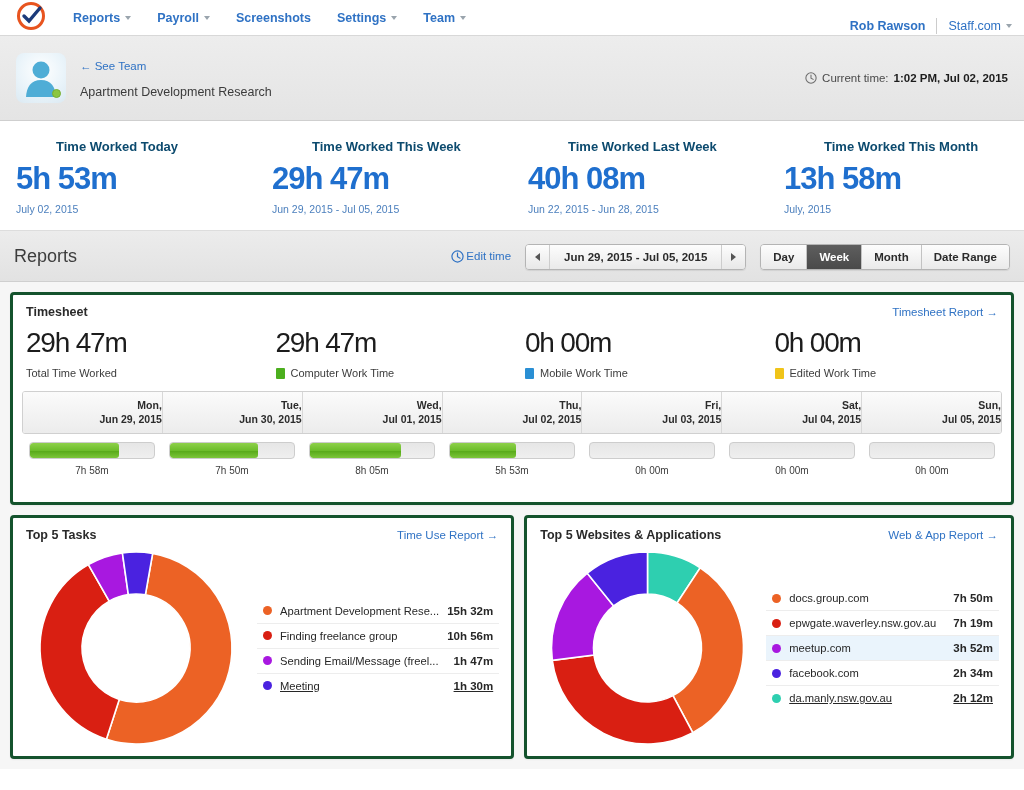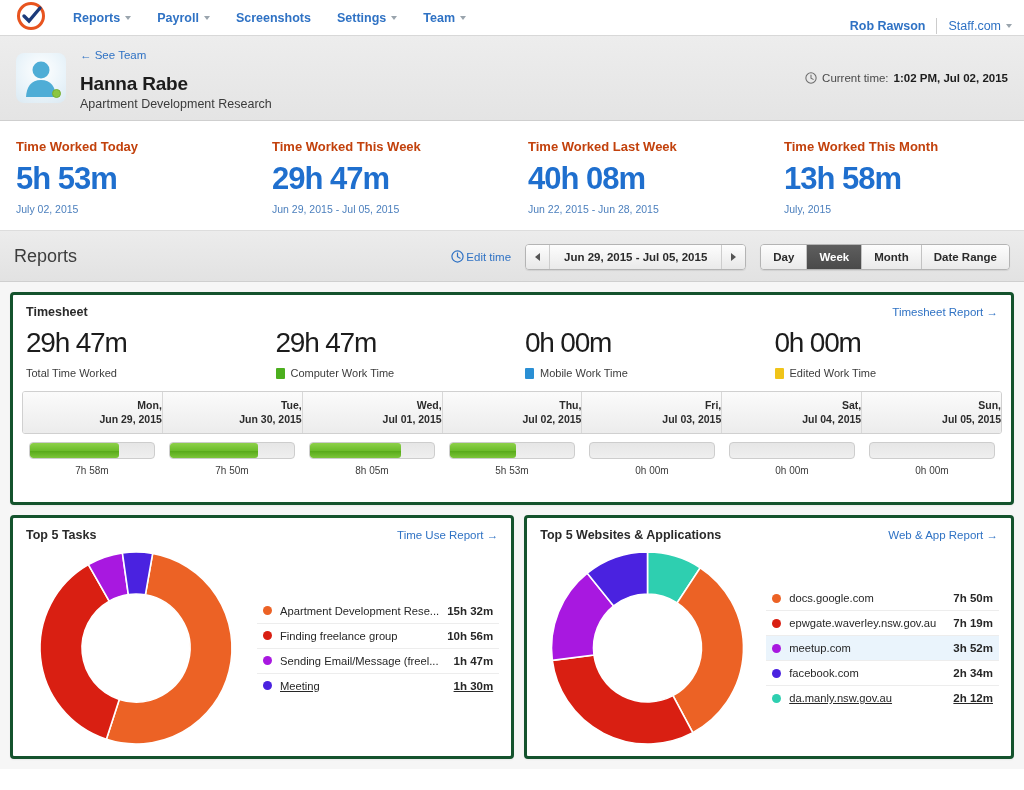--- a/index.html
+++ b/index.html
@@ -106,21 +106,21 @@
 
   
   .stats {
     height: 110px;
     background: #fff;
     border-bottom: 1px solid #ddd;
     display: flex;
     padding: 18px 0 0 0;
   }
   .stat { flex: 1; padding-left: 16px; }
-  .stat-label { font-size: 13px; font-weight: bold; color: #c2410c; }
+  .stat-label { font-size: 13px; font-weight: bold; color: #0c4a6e; margin-left: 40px; }
   .stat-value {
     font-size: 31px; font-weight: bold; color: #1f6fce;
     margin: 7px 0 6px; letter-spacing: -1px;
   }
   .stat-sub { font-size: 10.5px; color: #4b7fbd; }
 
   
   .reportsbar {
     height: 51px;
     background: linear-gradient(to bottom, #ececec, #e2e2e2);
@@ -129,21 +129,21 @@
     padding: 0 14px;
     position: relative;
   }
   .reports-title { font-size: 18px; color: #3d3d3d; }
   .rb-right {
     position: absolute; right: 14px; top: 0; height: 51px;
     display: flex; align-items: center; gap: 14px;
   }
   .edit-time {
     color: #2f72c4; font-size: 11.5px; cursor: pointer;
-    display: flex; align-items: center; gap: 2px;
+    display: flex; align-items: flex-start; gap: 2px;
   }
   .daterange-ctl {
     display: flex; align-items: center;
     height: 26px;
     border: 1px solid #b4b4b4;
     border-radius: 4px;
     background: linear-gradient(to bottom, #fdfdfd, #eaeaea);
     box-shadow: 0 1px 1px rgba(0,0,0,.08);
     overflow: hidden;
   }
@@ -302,21 +302,20 @@
 <div class="profilebar">
   <div class="avatar">
     <svg width="36" height="38" viewBox="0 0 36 38">
       <circle cx="18" cy="11" r="8.5" fill="#4fadd6"></circle>
       <path d="M18 21 C8 21 3.5 28 3 38 L33 38 C32.5 28 28 21 18 21 Z" fill="#4fadd6"></path>
     </svg>
     <div class="avatar-dot"></div>
   </div>
   <div class="pf-text">
     <div class="see-team">← See Team</div>
-    <div class="pf-name">Hanna Rabe</div>
     <div class="pf-role">Apartment Development Research</div>
   </div>
   <div class="cur-time">
     <svg class="clock-ico" viewBox="0 0 14 14">
       <circle cx="7" cy="7" r="6" fill="none" stroke="#6b6b6b" stroke-width="1.2"></circle>
       <path d="M7 3.6 L7 7.2 L9.6 8.6" stroke="#6b6b6b" stroke-width="1.2" fill="none" stroke-linecap="round"></path>
     </svg>
     <span>Current time:</span>
     <b>1:02 PM, Jul 02, 2015</b>
   </div>
@@ -536,21 +535,21 @@
         <svg class="donut-svg" id="donut-1" width="225" height="200" viewBox="0 0 225 200">
             <path d="M112.5 4 A96 96 0 0 1 165.20576658903997 19.762214834520535 L142.146993706335 54.866245844417804 A54 54 0 0 0 112.5 46 Z" fill="#2ecfb0" stroke="#ffffff" stroke-width="1.6"></path>
             <path d="M165.20576658903997 19.762214834520535 A96 96 0 0 1 157.77365612302862 184.65397841362068 L137.96643156920362 147.61786285766163 A54 54 0 0 0 142.146993706335 54.866245844417804 Z" fill="#ec6225" stroke="#ffffff" stroke-width="1.6"></path>
             <path d="M157.77365612302862 184.65397841362068 A96 96 0 0 1 17.296653092772374 112.34190980610661 L58.94811736468446 106.94232426593497 A54 54 0 0 0 137.96643156920362 147.61786285766163 Z" fill="#d91f12" stroke="#ffffff" stroke-width="1.6"></path>
             <path d="M17.296653092772374 112.34190980610661 A96 96 0 0 1 52.27464477828332 25.241009982624533 L78.62323768778437 57.9480681152263 A54 54 0 0 0 58.94811736468446 106.94232426593497 Z" fill="#a818e0" stroke="#ffffff" stroke-width="1.6"></path>
             <path d="M52.27464477828332 25.241009982624533 A96 96 0 0 1 112.49999999999999 4 L112.49999999999999 46 A54 54 0 0 0 78.62323768778437 57.9480681152263 Z" fill="#4a22e0" stroke="#ffffff" stroke-width="1.6"></path>
           </svg>
         <div class="legend" id="legend-1">
             <div class="legend-row">
               <span class="legend-dot" style="background: rgb(236, 98, 37);"></span>
-              <span class="legend-name">docs.google.com</span>
+              <span class="legend-name">docs.group.com</span>
               <span class="legend-val">7h 50m</span>
             </div>
             <div class="legend-row">
               <span class="legend-dot" style="background: rgb(217, 31, 18);"></span>
               <span class="legend-name">epwgate.waverley.nsw.gov.au</span>
               <span class="legend-val">7h 19m</span>
             </div>
             <div class="legend-row hl">
               <span class="legend-dot" style="background: rgb(168, 24, 224);"></span>
               <span class="legend-name">meetup.com</span>

